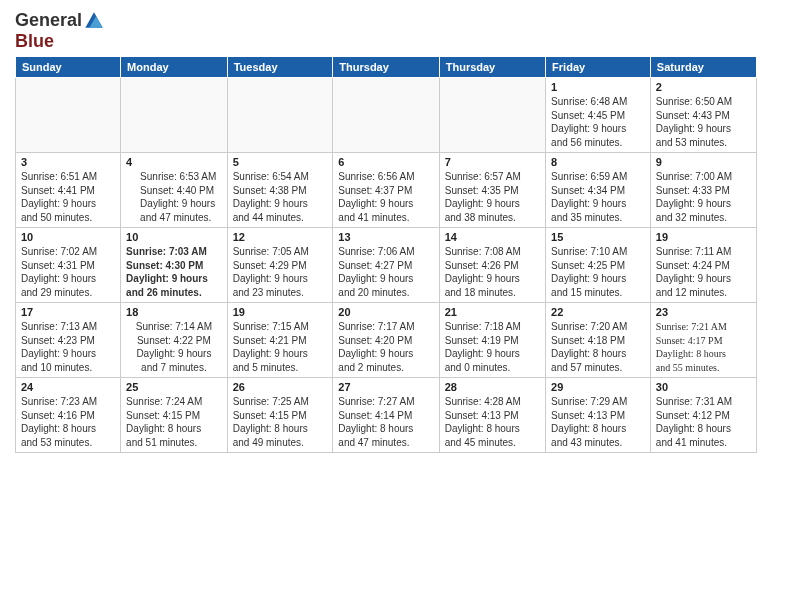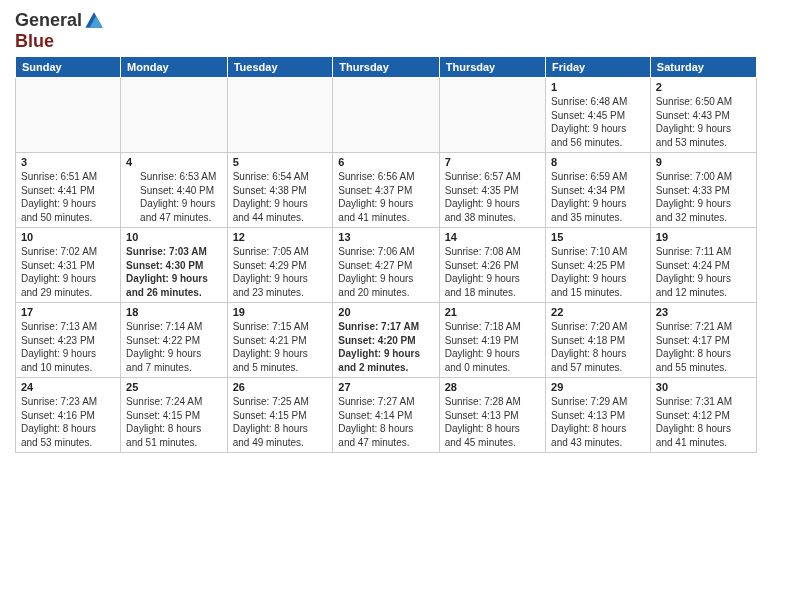--- a/index.html
+++ b/index.html
@@ -203,56 +203,56 @@
         <tr>
           <td class="has-data">
             <span class="day-num">17</span>
             <div class="day-info" style="white-space: pre-line;">Sunrise: 7:13 AM
 Sunset: 4:23 PM
 Daylight: 9 hours
 and 10 minutes.</div>
           </td>
           <td class="has-data">
             <span class="day-num">18</span>
-            <div class="day-info" style="white-space: pre-line;">Sunrise: 7:14 AM
+            <div class="day-info" style="white-space: pre-line; text-align: center;">Sunrise: 7:14 AM
 Sunset: 4:22 PM
 Daylight: 9 hours
 and 7 minutes.</div>
           </td>
           <td class="has-data">
             <span class="day-num">19</span>
             <div class="day-info" style="white-space: pre-line;">Sunrise: 7:15 AM
 Sunset: 4:21 PM
 Daylight: 9 hours
 and 5 minutes.</div>
           </td>
           <td class="has-data">
             <span class="day-num">20</span>
-            <div class="day-info" style="white-space: pre-line; font-weight: bold;">Sunrise: 7:17 AM
+            <div class="day-info" style="white-space: pre-line;">Sunrise: 7:17 AM
 Sunset: 4:20 PM
 Daylight: 9 hours
 and 2 minutes.</div>
           </td>
           <td class="has-data">
             <span class="day-num">21</span>
             <div class="day-info" style="white-space: pre-line;">Sunrise: 7:18 AM
 Sunset: 4:19 PM
 Daylight: 9 hours
 and 0 minutes.</div>
           </td>
           <td class="has-data">
             <span class="day-num">22</span>
             <div class="day-info" style="white-space: pre-line;">Sunrise: 7:20 AM
 Sunset: 4:18 PM
 Daylight: 8 hours
 and 57 minutes.</div>
           </td>
           <td class="has-data">
             <span class="day-num">23</span>
-            <div class="day-info" style="white-space: pre-line;">Sunrise: 7:21 AM
+            <div class="day-info" style="white-space: pre-line; font-family: Liberation Serif, serif;">Sunrise: 7:21 AM
 Sunset: 4:17 PM
 Daylight: 8 hours
 and 55 minutes.</div>
           </td>
         </tr>
         <tr>
           <td class="has-data">
             <span class="day-num">24</span>
             <div class="day-info" style="white-space: pre-line;">Sunrise: 7:23 AM
 Sunset: 4:16 PM
@@ -275,21 +275,21 @@
           </td>
           <td class="has-data">
             <span class="day-num">27</span>
             <div class="day-info" style="white-space: pre-line;">Sunrise: 7:27 AM
 Sunset: 4:14 PM
 Daylight: 8 hours
 and 47 minutes.</div>
           </td>
           <td class="has-data">
             <span class="day-num">28</span>
-            <div class="day-info" style="white-space: pre-line;">Sunrise: 7:28 AM
+            <div class="day-info" style="white-space: pre-line;">Sunrise: 4:28 AM
 Sunset: 4:13 PM
 Daylight: 8 hours
 and 45 minutes.</div>
           </td>
           <td class="has-data">
             <span class="day-num">29</span>
             <div class="day-info" style="white-space: pre-line;">Sunrise: 7:29 AM
 Sunset: 4:13 PM
 Daylight: 8 hours
 and 43 minutes.</div>

